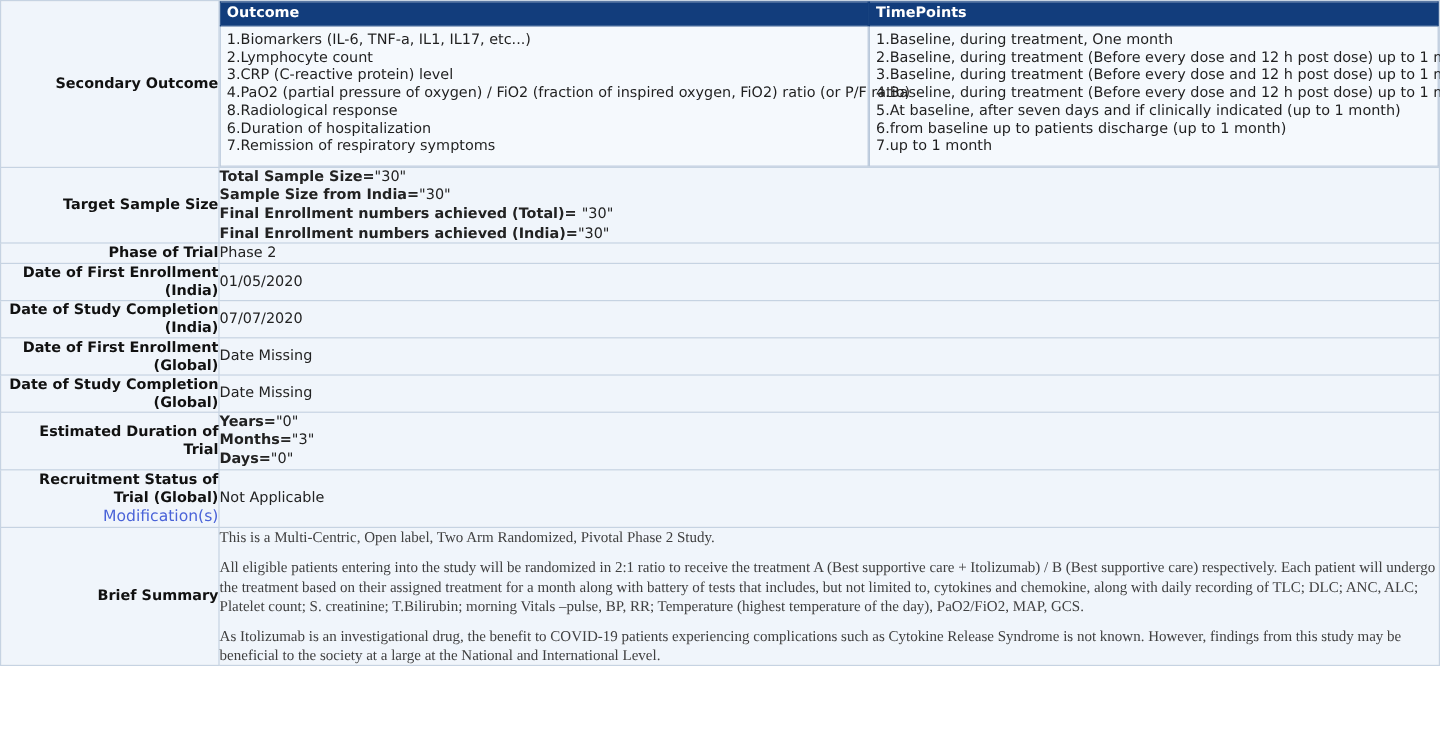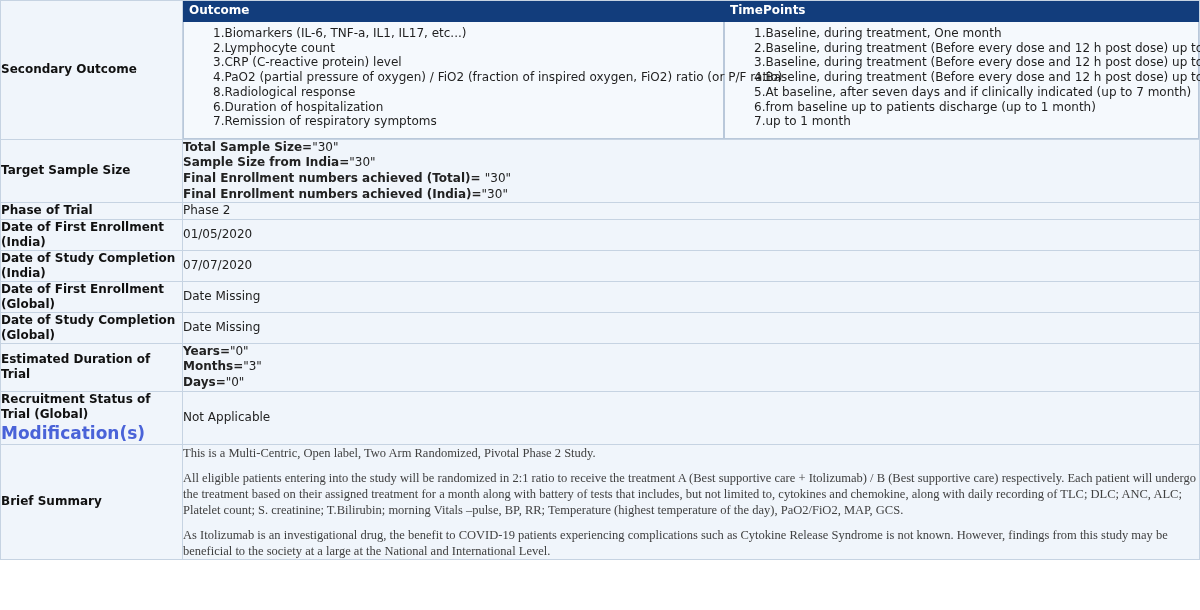--- a/index.html
+++ b/index.html
@@ -29,34 +29,35 @@
   }
 
   .label-cell {
     width: 181px;
     font-weight: bold;
     font-size: 12px;
     color: #111111;
     padding: 5px 6px 5px 7px;
     line-height: 1.25;
     vertical-align: middle;
+    text-align: right;
   }
   .value-cell {
     padding: 5px 6px 5px 6px;
     font-size: 12px;
     color: #222222;
     line-height: 1.3;
     vertical-align: middle;
   }
 
   .mod-link {
     display: block;
     color: #4a63d8;
-    font-weight: bold;
-    font-size: 17px;
+    font-weight: normal;
+    font-size: 13px;
     margin-top: 1px;
     text-decoration: none;
     cursor: pointer;
   }
 
   
   .outcome-wrap {
     padding: 0;
     vertical-align: top;
     border-radius: 10px;
@@ -101,21 +102,20 @@
   .num-list {
     margin: 0;
     padding: 0;
     list-style: none;
   }
   .num-list li {
     font-size: 12px;
     line-height: 1.23;
     color: #1f1f1f;
     white-space: nowrap;
-    margin-left: 24px;
   }
 
   
   .summary-cell {
     font-family: "Liberation Serif", "DejaVu Serif", serif;
     font-size: 12.5px;
     line-height: 1.28;
     color: #404040;
     padding: 6px 4px 4px 6px;
     vertical-align: top;
@@ -170,21 +170,21 @@
                     <tr>
                       <td class="sub-head">TimePoints</td>
                     </tr>
                     <tr>
                       <td class="sub-body">
                         <ul class="num-list">
                           <li>1.Baseline, during treatment, One month</li>
                           <li>2.Baseline, during treatment (Before every dose and 12 h post dose) up to 1 month</li>
                           <li>3.Baseline, during treatment (Before every dose and 12 h post dose) up to 1 month</li>
                           <li>4.Baseline, during treatment (Before every dose and 12 h post dose) up to 1 month</li>
-                          <li>5.At baseline, after seven days and if clinically indicated (up to 7 month)</li>
+                          <li>5.At baseline, after seven days and if clinically indicated (up to 1 month)</li>
                           <li>6.from baseline up to patients discharge (up to 1 month)</li>
                           <li>7.up to 1 month</li>
                         </ul>
                       </td>
                     </tr>
                   </tbody>
                 </table>
               </td>
             </tr>
           </tbody>

